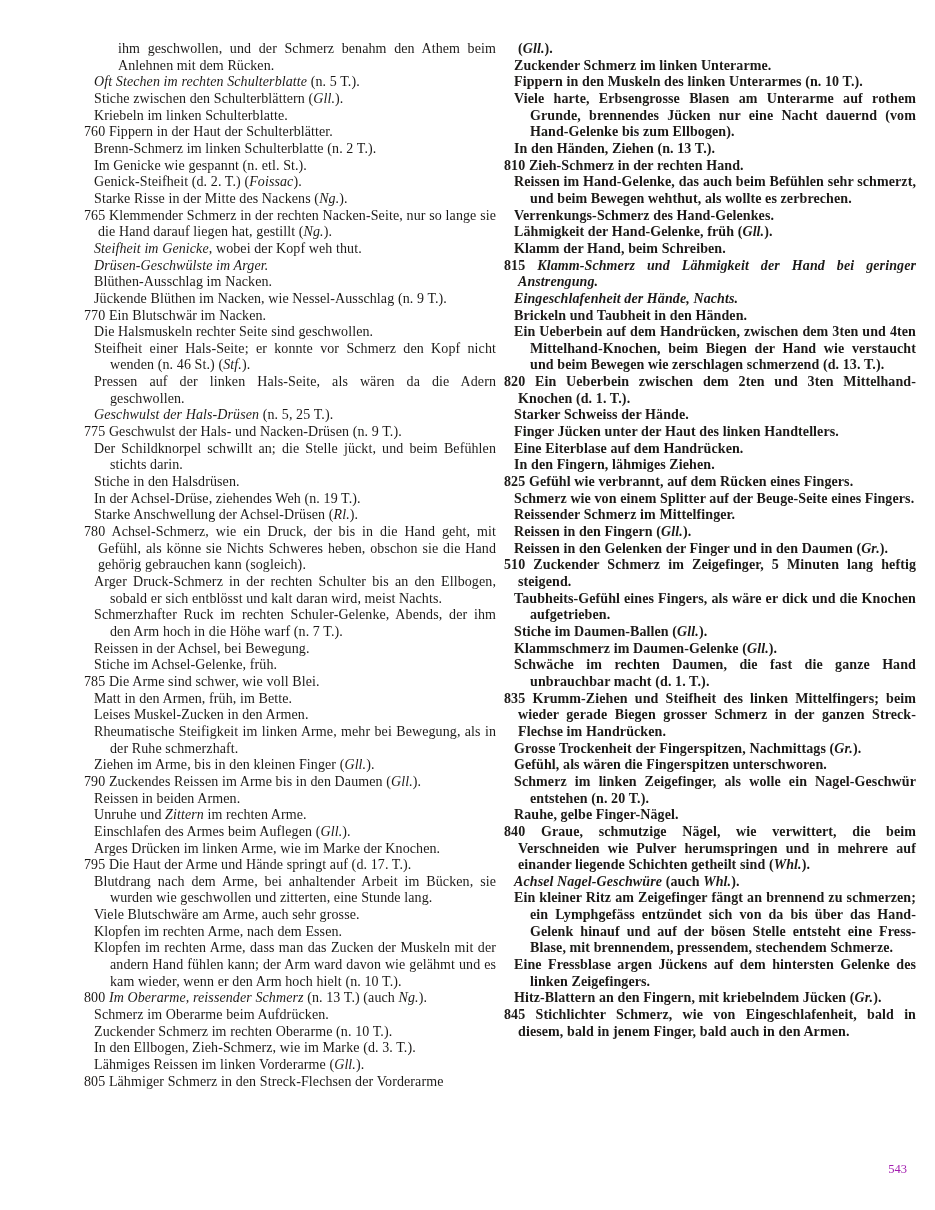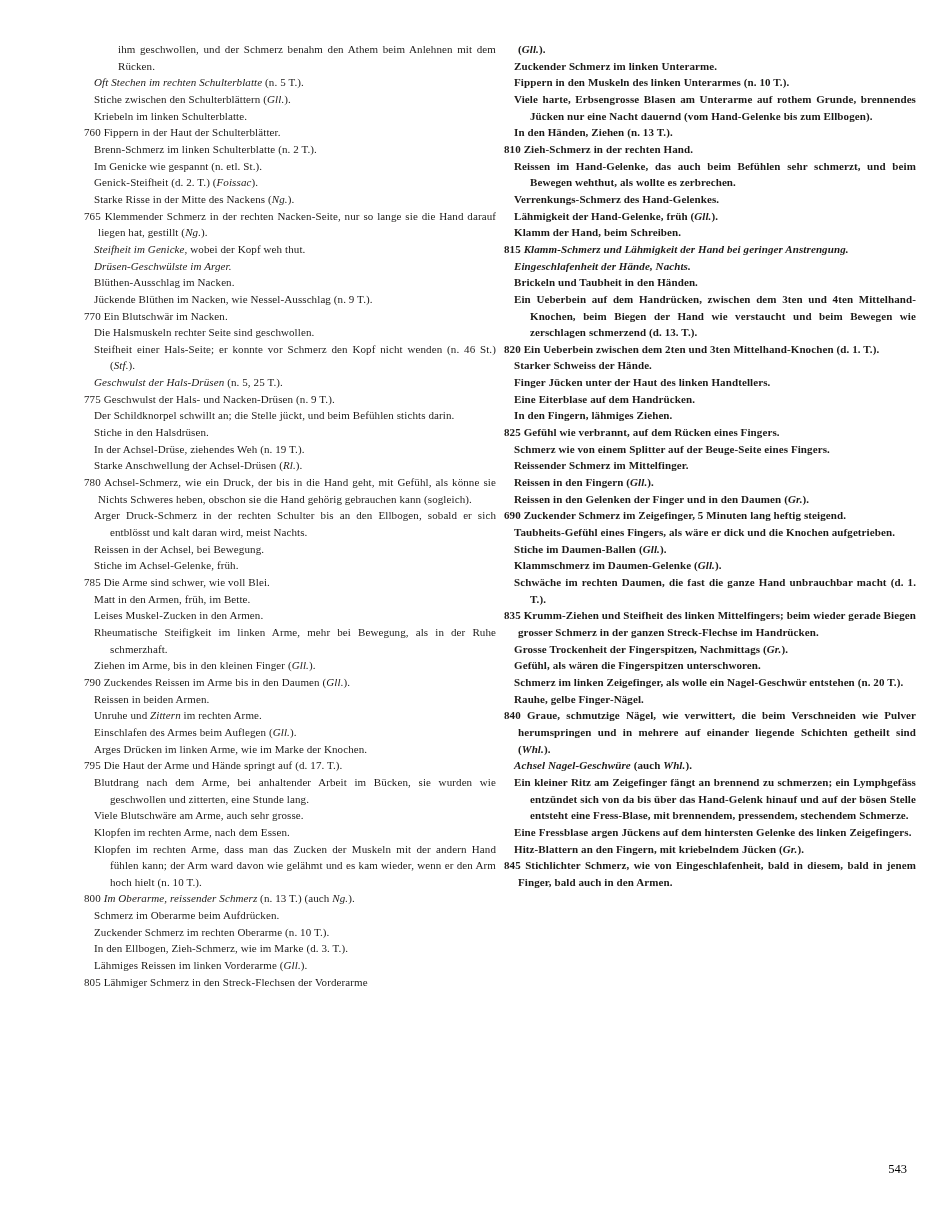--- a/index.html
+++ b/index.html
@@ -9,21 +9,21 @@
     background: #ffffff;
     position: relative;
     font-family: "Liberation Serif", "DejaVu Serif", serif;
     color: #1c1a18;
     overflow: hidden;
   }
   .col {
     position: absolute;
     top: 41px;
     width: 412px;
-    font-size: 11px;
+    font-size: 14px;
     line-height: 16.65px;
     text-align: justify;
     letter-spacing: 0.1px;
   }
   .col-left  { left: 84px;  }
   .col-right { left: 504px; font-weight: bold; }
   .col p { margin: 0; }
   
   p.e { padding-left: 26px; text-indent: -16px; }
   
@@ -33,21 +33,21 @@
   .col-left  p.f { padding-left: 34px; }
   .col-right p.f { padding-left: 14px; }
   .it { font-style: italic; }
   .num { font-style: normal; }
   .pageno {
     position: absolute;
     top: 1162px;
     right: 28px;
     font-size: 12.5px;
     line-height: 14px;
-    color: #000000;
+    color: #a21caf;
   }
 </style>
 </head>
 <body>
 
 <div class="page">
   <div class="col col-left">
       <p class="f"><span>ihm geschwollen, und der Schmerz benahm den Athem beim Anlehnen mit dem Rücken.</span></p>
       <p class="e"><span class="it">Oft Stechen im rechten Schulterblatte</span><span> (n. 5 T.).</span></p>
       <p class="e"><span>Stiche zwischen den Schulterblättern (</span><span class="it">Gll.</span><span>).</span></p>
@@ -58,28 +58,30 @@
       <p class="e"><span>Genick-Steifheit (d. 2. T.) (</span><span class="it">Foissac</span><span>).</span></p>
       <p class="e"><span>Starke Risse in der Mitte des Nackens (</span><span class="it">Ng.</span><span>).</span></p>
       <p class="n"><span class="num">765 </span><span>Klemmender Schmerz in der rechten Nacken-Seite, nur so lange sie die Hand darauf liegen hat, gestillt (</span><span class="it">Ng.</span><span>).</span></p>
       <p class="e"><span class="it">Steifheit im Genicke</span><span>, wobei der Kopf weh thut.</span></p>
       <p class="e"><span class="it">Drüsen-Geschwülste im Arger.</span></p>
       <p class="e"><span>Blüthen-Ausschlag im Nacken.</span></p>
       <p class="e"><span>Jückende Blüthen im Nacken, wie Nessel-Ausschlag (n. 9 T.).</span></p>
       <p class="n"><span class="num">770 </span><span>Ein Blutschwär im Nacken.</span></p>
       <p class="e"><span>Die Halsmuskeln rechter Seite sind geschwollen.</span></p>
       <p class="e"><span>Steifheit einer Hals-Seite; er konnte vor Schmerz den Kopf nicht wenden (n. 46 St.) (</span><span class="it">Stf.</span><span>).</span></p>
+      <p class="e"><span>Pressen auf der linken Hals-Seite, als wären da die Adern geschwollen.</span></p>
       <p class="e"><span class="it">Geschwulst der Hals-Drüsen</span><span> (n. 5, 25 T.).</span></p>
       <p class="n"><span class="num">775 </span><span>Geschwulst der Hals- und Nacken-Drüsen (n. 9 T.).</span></p>
       <p class="e"><span>Der Schildknorpel schwillt an; die Stelle jückt, und beim Befühlen stichts darin.</span></p>
       <p class="e"><span>Stiche in den Halsdrüsen.</span></p>
       <p class="e"><span>In der Achsel-Drüse, ziehendes Weh (n. 19 T.).</span></p>
       <p class="e"><span>Starke Anschwellung der Achsel-Drüsen (</span><span class="it">Rl.</span><span>).</span></p>
       <p class="n"><span class="num">780 </span><span>Achsel-Schmerz, wie ein Druck, der bis in die Hand geht, mit Gefühl, als könne sie Nichts Schweres heben, obschon sie die Hand gehörig gebrauchen kann (sogleich).</span></p>
       <p class="e"><span>Arger Druck-Schmerz in der rechten Schulter bis an den Ellbogen, sobald er sich entblösst und kalt daran wird, meist Nachts.</span></p>
+      <p class="e"><span>Schmerzhafter Ruck im rechten Schuler-Gelenke, Abends, der ihm den Arm hoch in die Höhe warf (n. 7 T.).</span></p>
       <p class="e"><span>Reissen in der Achsel, bei Bewegung.</span></p>
       <p class="e"><span>Stiche im Achsel-Gelenke, früh.</span></p>
       <p class="n"><span class="num">785 </span><span>Die Arme sind schwer, wie voll Blei.</span></p>
       <p class="e"><span>Matt in den Armen, früh, im Bette.</span></p>
       <p class="e"><span>Leises Muskel-Zucken in den Armen.</span></p>
       <p class="e"><span>Rheumatische Steifigkeit im linken Arme, mehr bei Bewegung, als in der Ruhe schmerzhaft.</span></p>
       <p class="e"><span>Ziehen im Arme, bis in den kleinen Finger (</span><span class="it">Gll.</span><span>).</span></p>
       <p class="n"><span class="num">790 </span><span>Zuckendes Reissen im Arme bis in den Daumen (</span><span class="it">Gll.</span><span>).</span></p>
       <p class="e"><span>Reissen in beiden Armen.</span></p>
       <p class="e"><span>Unruhe und </span><span class="it">Zittern</span><span> im rechten Arme.</span></p>
@@ -115,21 +117,21 @@
       <p class="n"><span class="num">820 </span><span>Ein Ueberbein zwischen dem 2ten und 3ten Mittelhand-Knochen (d. 1. T.).</span></p>
       <p class="e"><span>Starker Schweiss der Hände.</span></p>
       <p class="e"><span>Finger Jücken unter der Haut des linken Handtellers.</span></p>
       <p class="e"><span>Eine Eiterblase auf dem Handrücken.</span></p>
       <p class="e"><span>In den Fingern, lähmiges Ziehen.</span></p>
       <p class="n"><span class="num">825 </span><span>Gefühl wie verbrannt, auf dem Rücken eines Fingers.</span></p>
       <p class="e"><span>Schmerz wie von einem Splitter auf der Beuge-Seite eines Fingers.</span></p>
       <p class="e"><span>Reissender Schmerz im Mittelfinger.</span></p>
       <p class="e"><span>Reissen in den Fingern (</span><span class="it">Gll.</span><span>).</span></p>
       <p class="e"><span>Reissen in den Gelenken der Finger und in den Daumen (</span><span class="it">Gr.</span><span>).</span></p>
-      <p class="n"><span class="num">690 </span><span>Zuckender Schmerz im Zeigefinger, 5 Minuten lang heftig steigend.</span></p>
+      <p class="n"><span class="num">510 </span><span>Zuckender Schmerz im Zeigefinger, 5 Minuten lang heftig steigend.</span></p>
       <p class="e"><span>Taubheits-Gefühl eines Fingers, als wäre er dick und die Knochen aufgetrieben.</span></p>
       <p class="e"><span>Stiche im Daumen-Ballen (</span><span class="it">Gll.</span><span>).</span></p>
       <p class="e"><span>Klammschmerz im Daumen-Gelenke (</span><span class="it">Gll.</span><span>).</span></p>
       <p class="e"><span>Schwäche im rechten Daumen, die fast die ganze Hand unbrauchbar macht (d. 1. T.).</span></p>
       <p class="n"><span class="num">835 </span><span>Krumm-Ziehen und Steifheit des linken Mittelfingers; beim wieder gerade Biegen grosser Schmerz in der ganzen Streck-Flechse im Handrücken.</span></p>
       <p class="e"><span>Grosse Trockenheit der Fingerspitzen, Nachmittags (</span><span class="it">Gr.</span><span>).</span></p>
       <p class="e"><span>Gefühl, als wären die Fingerspitzen unterschworen.</span></p>
       <p class="e"><span>Schmerz im linken Zeigefinger, als wolle ein Nagel-Geschwür entstehen (n. 20 T.).</span></p>
       <p class="e"><span>Rauhe, gelbe Finger-Nägel.</span></p>
       <p class="n"><span class="num">840 </span><span>Graue, schmutzige Nägel, wie verwittert, die beim Verschneiden wie Pulver herumspringen und in mehrere auf einander liegende Schichten getheilt sind (</span><span class="it">Whl.</span><span>).</span></p>

